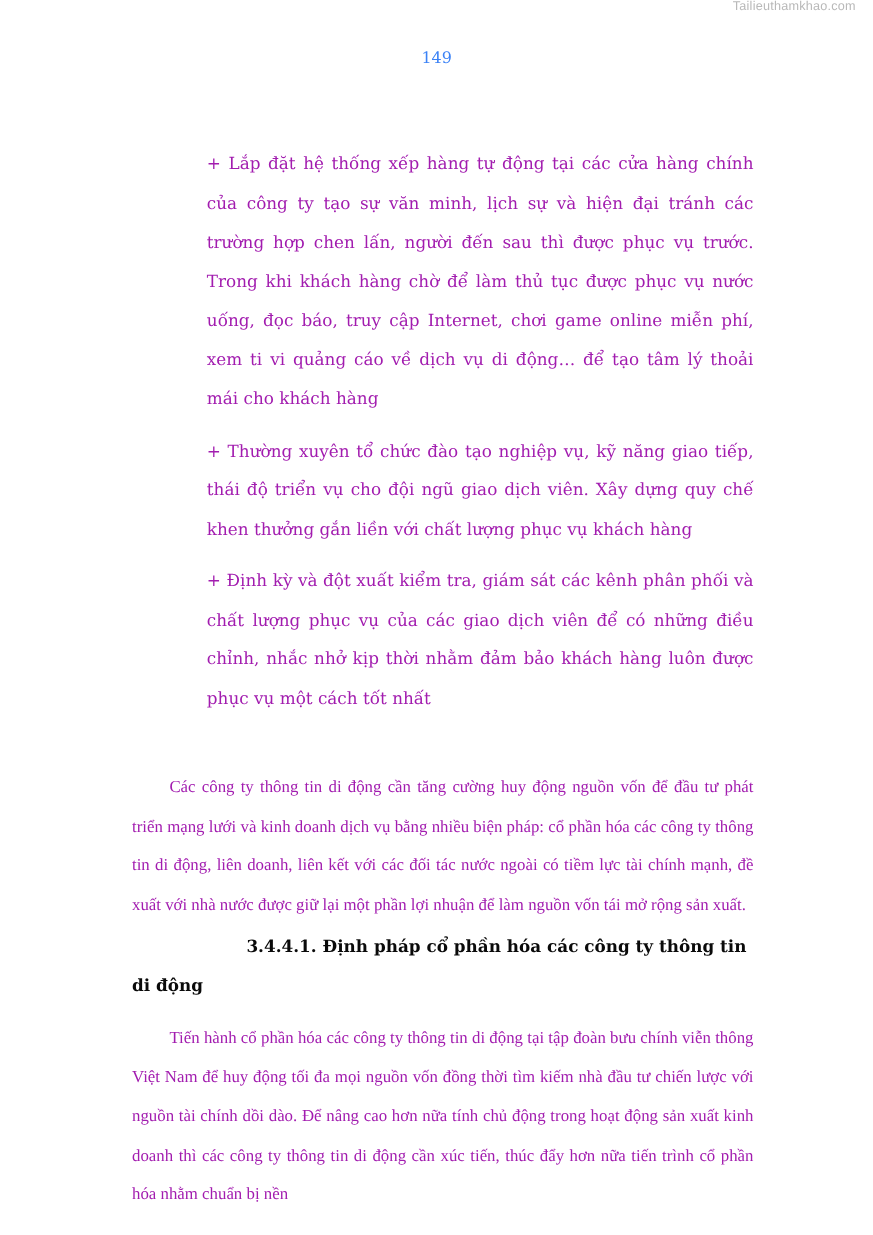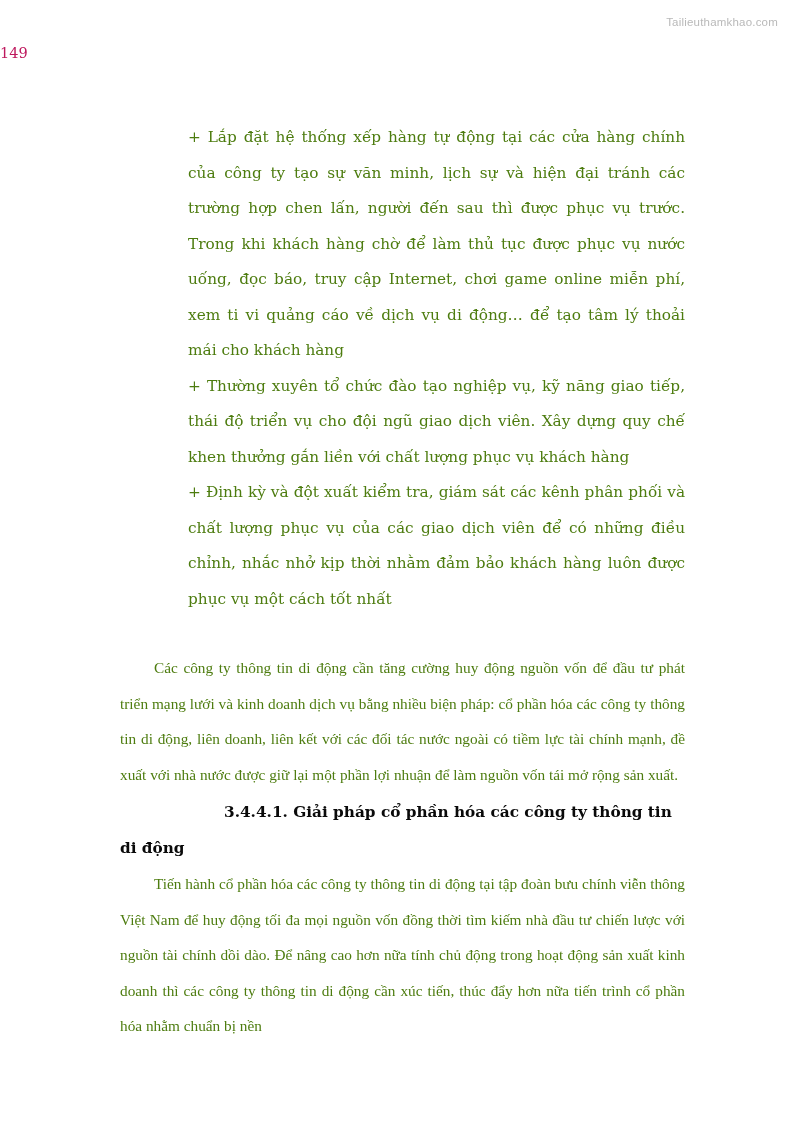--- a/index.html
+++ b/index.html
@@ -17,51 +17,51 @@
   }
   .page {
     position: absolute;
     inset: 0;
     width: 794px;
     height: 1123px;
     background: #ffffff;
   }
   .watermark {
     position: absolute;
-    top: 16px;
+    top: 0;
     right: 16px;
     font-family: "Liberation Sans", sans-serif;
     font-size: 11.5px;
     color: #b9b9b9;
     letter-spacing: 0.2px;
     user-select: none;
   }
   .page-number {
     position: absolute;
     top: 45px;
     left: 0;
     width: 100%;
-    text-align: left;
+    text-align: center;
     font-size: 14.5px;
     font-family: "DejaVu Serif", "Liberation Serif", serif;
-    color: #be185d;
+    color: #3b82f6;
   }
   .content {
     position: absolute;
     top: 120px;
     left: 120px;
     width: 565px;
   }
   .para {
     font-size: 15.3px;
     line-height: 35.5px;
     text-align: justify;
     text-justify: inter-word;
-    margin: 0 0 0 0;
-    color: #4d7c0f;
+    margin: 12px 0 0 0;
+    color: #a21caf;
   }
   .indent-block {
     margin-left: 68px;
     width: 497px;
   }
   .para.first-line-indent {
     text-indent: 34px;
     font-family: Liberation Serif, serif;
   }
   .heading {
@@ -96,18 +96,18 @@
       <p class="para">+ Định kỳ và đột xuất kiểm tra, giám sát các kênh phân phối và chất lượng phục vụ của các giao dịch viên để có những điều chỉnh, nhắc nhở kịp thời nhằm đảm bảo khách hàng luôn được phục vụ một cách tốt nhất</p>
     </div>
 
     <div class="spacer-lg"></div>
 
 
     <p class="para first-line-indent">Các công ty thông tin di động cần tăng cường huy động nguồn vốn để đầu tư phát triển mạng lưới và kinh doanh dịch vụ bằng nhiều biện pháp: cổ phần hóa các công ty thông tin di động, liên doanh, liên kết với các đối tác nước ngoài có tiềm lực tài chính mạnh, đề xuất với nhà nước được giữ lại một phần lợi nhuận để làm nguồn vốn tái mở rộng sản xuất.</p>
 
     <div class="spacer-sm"></div>
 
-    <h4 class="heading h4">3.4.4.1. Giải pháp cổ phần hóa các công ty thông tin di động</h4>
+    <h4 class="heading h4">3.4.4.1. Định pháp cổ phần hóa các công ty thông tin di động</h4>
 
     <p class="para first-line-indent">Tiến hành cổ phần hóa các công ty thông tin di động tại tập đoàn bưu chính viễn thông Việt Nam để huy động tối đa mọi nguồn vốn đồng thời tìm kiếm nhà đầu tư chiến lược với nguồn tài chính dồi dào. Để nâng cao hơn nữa tính chủ động trong hoạt động sản xuất kinh doanh thì các công ty thông tin di động cần xúc tiến, thúc đẩy hơn nữa tiến trình cổ phần hóa nhằm chuẩn bị nền</p>
 
   </div>
 </div>
 
 </body></html>

